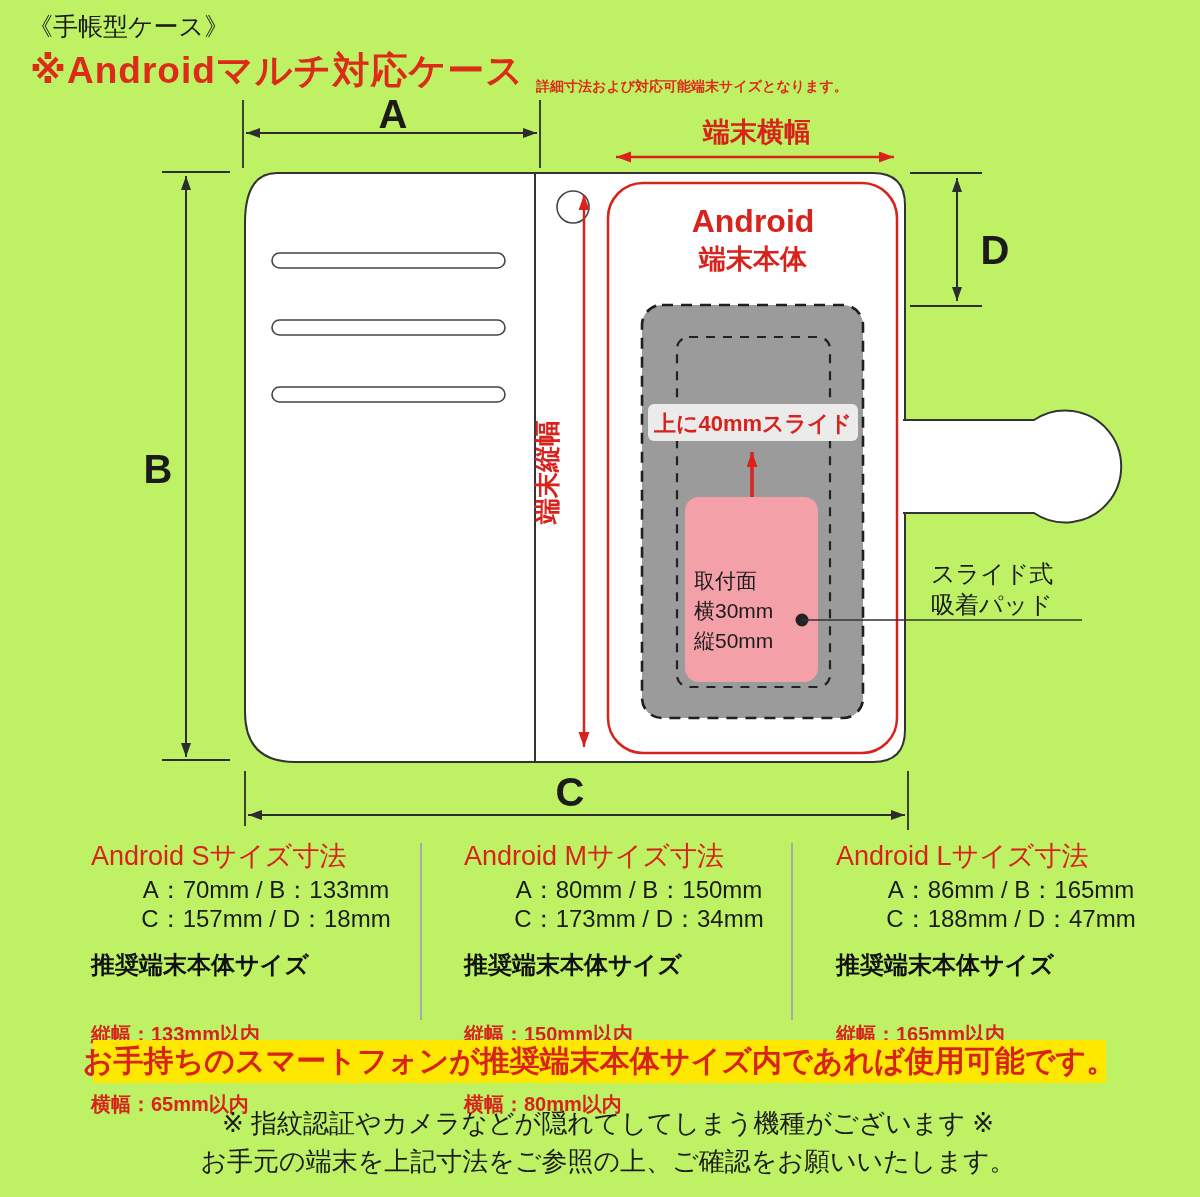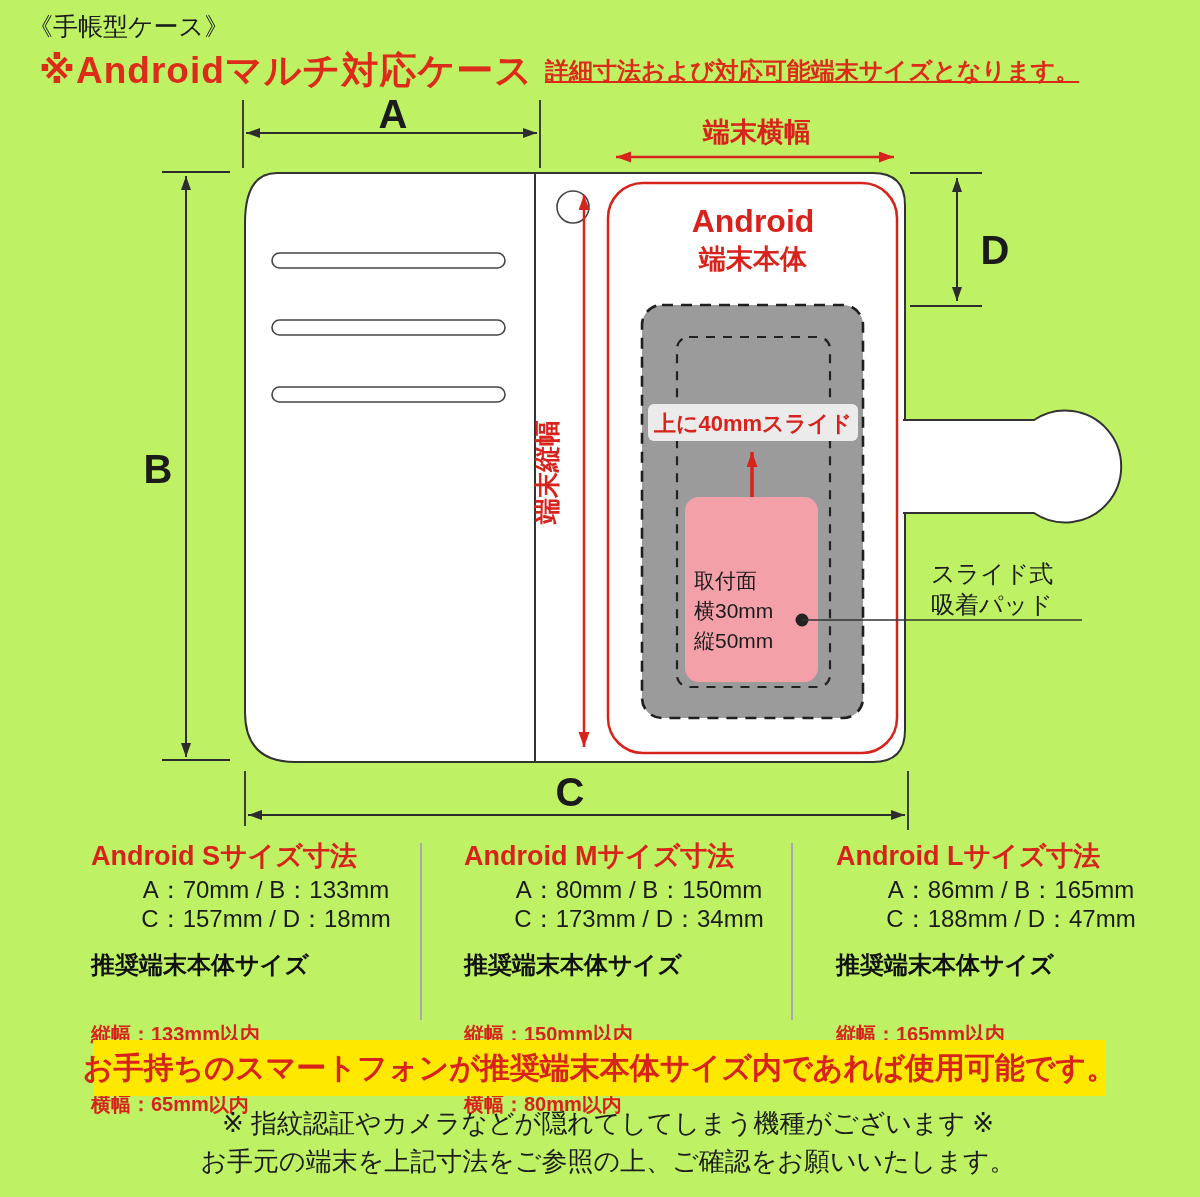--- a/index.html
+++ b/index.html
@@ -1,38 +1,38 @@
 <!DOCTYPE html>
 <html><head>
 <meta charset="utf-8">
 <style>
   html,body{margin:0;padding:0;background:#fff;}
   body{font-family:"Liberation Sans","DejaVu Sans",sans-serif;}
   .page{position:relative;width:1200px;height:1197px;background:#bef264;overflow:hidden;color:#1b1b1b;}
   .abs{position:absolute;}
   
   .case-type{left:28px;top:10px;font-size:25px;color:#1a1a1a;}
-  .headline{left:30px;top:46px;display:flex;align-items:center;white-space:nowrap;margin-left:9px;}
+  .headline{left:30px;top:46px;display:flex;align-items:flex-end;white-space:nowrap;}
   .headline .big{font-size:37px;font-weight:bold;color:#dd2b1a;letter-spacing:1px;}
-  .headline .small{font-size:24px;font-weight:bold;color:#dd2b1a;margin-left:12px;text-decoration:underline;}
+  .headline .small{font-size:14px;font-weight:bold;color:#dd2b1a;margin-left:12px;}
   
   svg.diagram{left:0;top:0;width:1200px;height:1197px;}
   svg text{font-family:"Liberation Sans","DejaVu Sans",sans-serif;}
   .dimletter{font-size:40px;font-weight:bold;fill:#1b1b1b;}
   .redlabel{font-weight:bold;fill:#d7231c;}
   .blklabel{fill:#1c1c1c;}
   
   .col{width:350px;line-height:29px;white-space:nowrap;}
-  .col .t{font-size:27px;font-weight:bold;color:#d7231c;line-height:32px;margin-bottom:3px;}
+  .col .t{font-size:27px;font-weight:normal;color:#d7231c;line-height:32px;margin-bottom:3px;}
   .col .dims{font-size:24px;color:#1b1b1b;text-align:center;}
   .col .rec{font-size:24px;font-weight:bold;color:#111;margin-top:17px;}
   .col .lim{font-size:20px;font-weight:bold;color:#d7231c;margin-top:41px;}
   .divider{width:2px;background:#a9a9a9;top:843px;height:177px;}
   
-  .banner{left:93px;top:1040px;width:1013px;height:56px;background:#ffe800;
+  .banner{left:93px;top:1040px;width:1013px;height:43px;background:#ffe800;
           display:flex;align-items:center;justify-content:center;}
   .banner span{font-size:30px;font-weight:bold;color:#d7231c;white-space:nowrap;}
   .note{left:8px;width:1200px;text-align:center;font-size:26px;color:#1c1c1c;white-space:nowrap;}
   .note1{top:1106px;}
   .note2{top:1144px;}
 </style>
 </head>
 <body>
 
 <div class="page">

